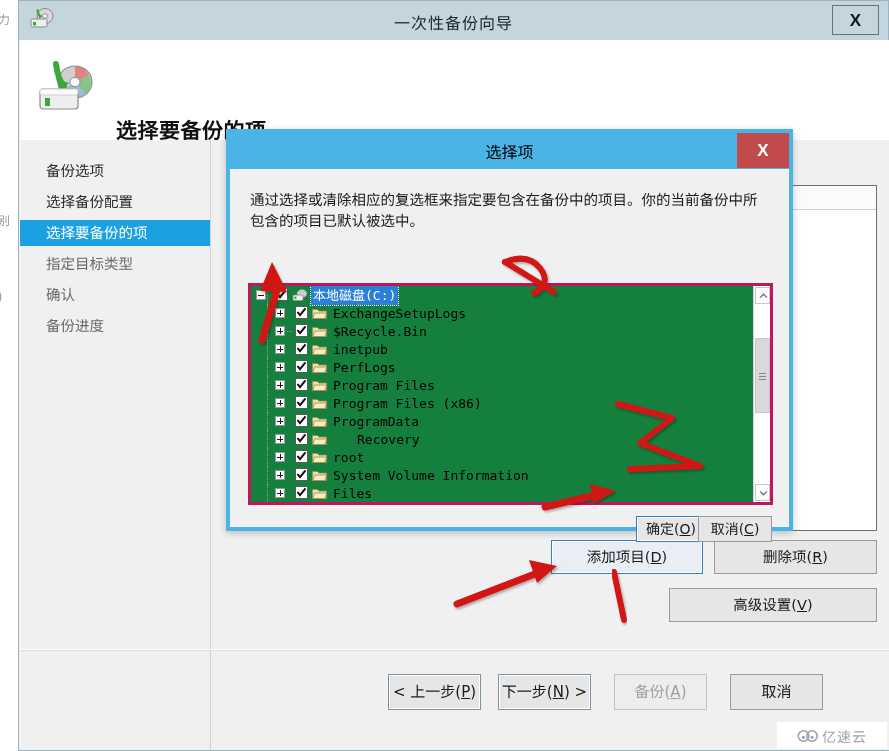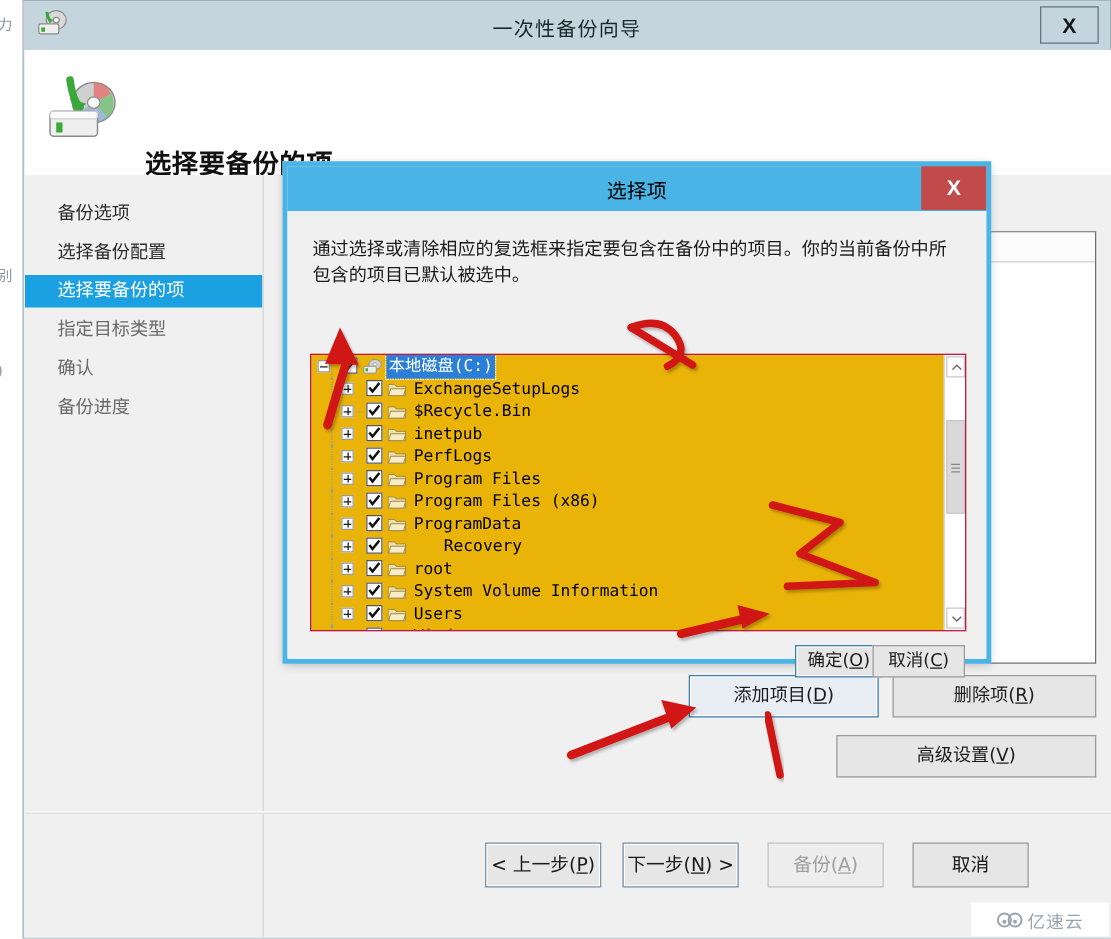--- a/index.html
+++ b/index.html
@@ -310,22 +310,22 @@
     font-family: "DejaVu Sans", sans-serif;
   }
 
   
   .tree-box {
     position: absolute;
     left: 18px;
     top: 114px;
     width: 525px;
     height: 222px;
-    background: #eab308;
-    border: 1px solid #be185d;
+    background: #15803d;
+    border: 3px solid #be185d;
     box-sizing: border-box;
     overflow: hidden;
   }
   .tree-inner {
     position: absolute;
     left: 0; top: 0;
     width: 507px;
     height: 100%;
     overflow: hidden;
   }
@@ -803,21 +803,21 @@
               <svg width="11" height="11" viewBox="0 0 11 11">
                   <path d="M1.5 5 L4 8.2 L9.5 1.4" stroke="#111" stroke-width="2" fill="none"></path>
                 </svg>
             </span>
             <span class="tfolder" style="left:61px;">
               <svg width="16" height="13" viewBox="0 0 16 13">
                   <path d="M0.5 2.5 h5 l1.4 1.6 h7.6 v7.4 h-14 z" fill="#f0dfa8" stroke="#a08a4a" stroke-width="0.8"></path>
                   <path d="M14.5 6 l-1.6 5.5 h-12 l1.6 -5.5 z" fill="#f7ecc4" stroke="#a08a4a" stroke-width="0.8"></path>
                 </svg>
             </span>
-            <span class="tlabel" style="left:82px;">Users</span>
+            <span class="tlabel" style="left:82px;">Files</span>
           </div>
 
           <div class="trow">
             <span class="tdots" style="left:16px;"></span>
 
             <span class="tchk" style="left:44px;">
               <svg width="11" height="11" viewBox="0 0 11 11">
                   <path d="M1.5 5 L4 8.2 L9.5 1.4" stroke="#111" stroke-width="2" fill="none"></path>
                 </svg>
             </span>

